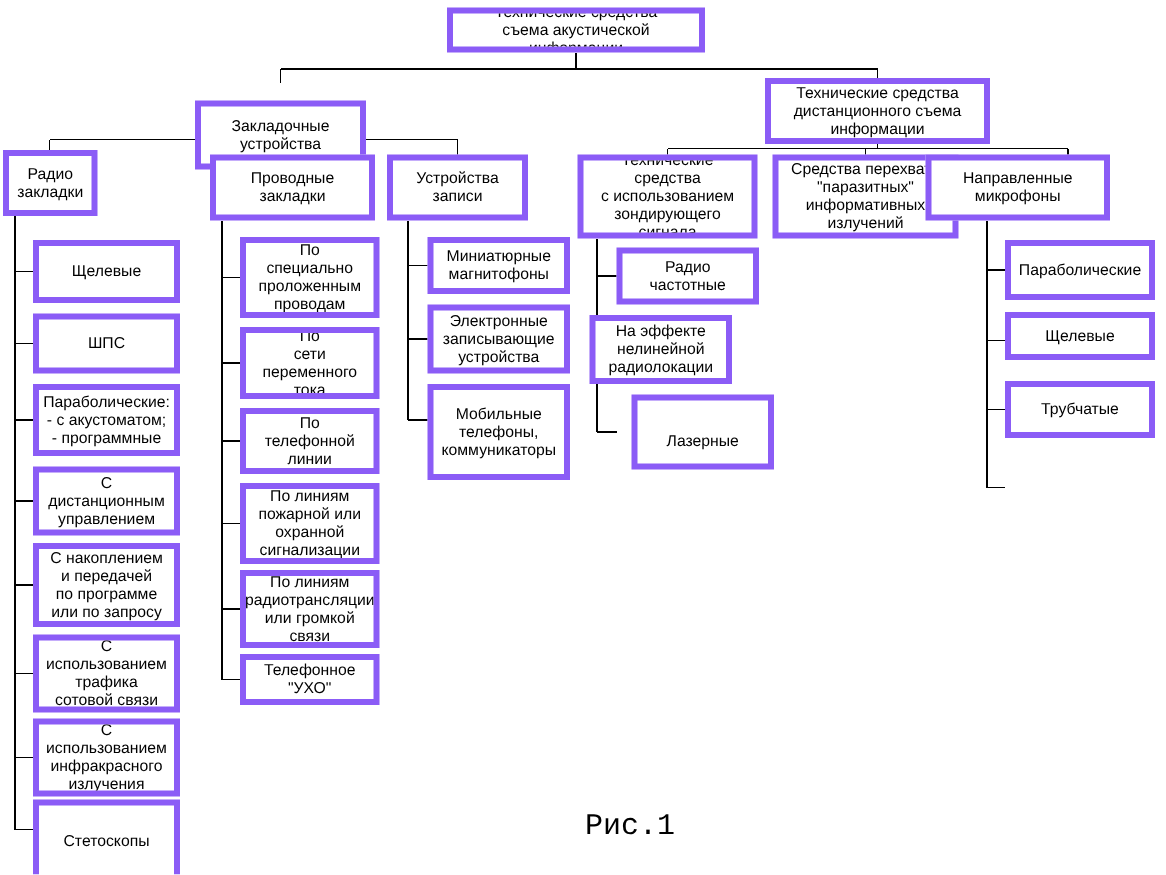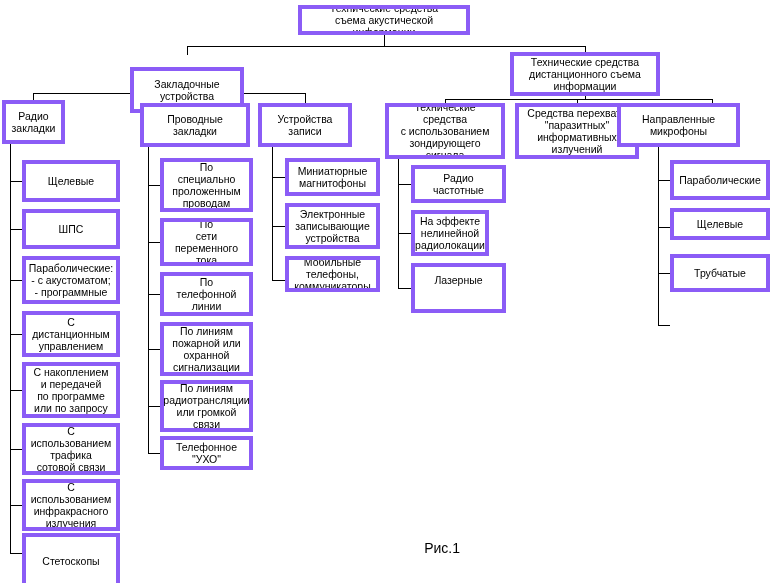--- a/index.html
+++ b/index.html
@@ -26,27 +26,27 @@
       display: flex;
       align-items: center;
       justify-content: center;
       text-align: center;
       white-space: pre-line;
       font-size: 10.5px;
       line-height: 12px;
       padding: 2px;
       overflow: hidden;
     }
-    .node.v-top { align-items: flex-start; padding-top: 7px; }
+    .node.v-top { align-items: flex-start; padding-top: 21px; margin-left: 10px; }
     .caption {
       position: absolute;
       left: 390px; top: 540px; width: 70px;
-      text-align: right;
-      font-family: Liberation Sans, sans-serif;
-      font-size: 14px;
+      text-align: left;
+      font-family: Liberation Mono, monospace;
+      font-size: 20px;
     }
   </style>
 </head>
 <body>
 
 <div id="canvas">
 
   <svg id="connectors" xmlns="http://www.w3.org/2000/svg">
 
     <line x1="384" y1="35" x2="384" y2="46"></line>
@@ -170,27 +170,27 @@
 или громкой
 связи</div>
   <div class="node" style="left:160px;top:436px;width:93px;height:34px">Телефонное
 "УХО"</div>
 
   <div class="node" style="left:285px;top:158px;width:95px;height:38px">Миниатюрные
 магнитофоны</div>
   <div class="node" style="left:285px;top:203px;width:95px;height:46px">Электронные
 записывающие
 устройства</div>
-  <div class="node" style="left:285px;top:256px;width:95px;height:36px">Мобильные
+  <div class="node" style="left:285px;top:256px;width:95px;height:64px">Мобильные
 телефоны,
 коммуникаторы</div>
 
   <div class="node" style="left:411px;top:165px;width:95px;height:38px">Радио
 частотные</div>
-  <div class="node" style="left:411px;top:210px;width:78px;height:46px">На эффекте
+  <div class="node" style="left:393px;top:210px;width:95px;height:46px">На эффекте
 нелинейной
 радиолокации</div>
   <div class="node v-top" style="left:411px;top:263px;width:95px;height:50px">Лазерные</div>
 
   <div class="node" style="left:670px;top:160px;width:100px;height:40px">Параболические</div>
   <div class="node" style="left:670px;top:208px;width:100px;height:32px">Щелевые</div>
   <div class="node" style="left:670px;top:254px;width:100px;height:38px">Трубчатые</div>
 
   <div class="caption">Рис.1</div>
 

